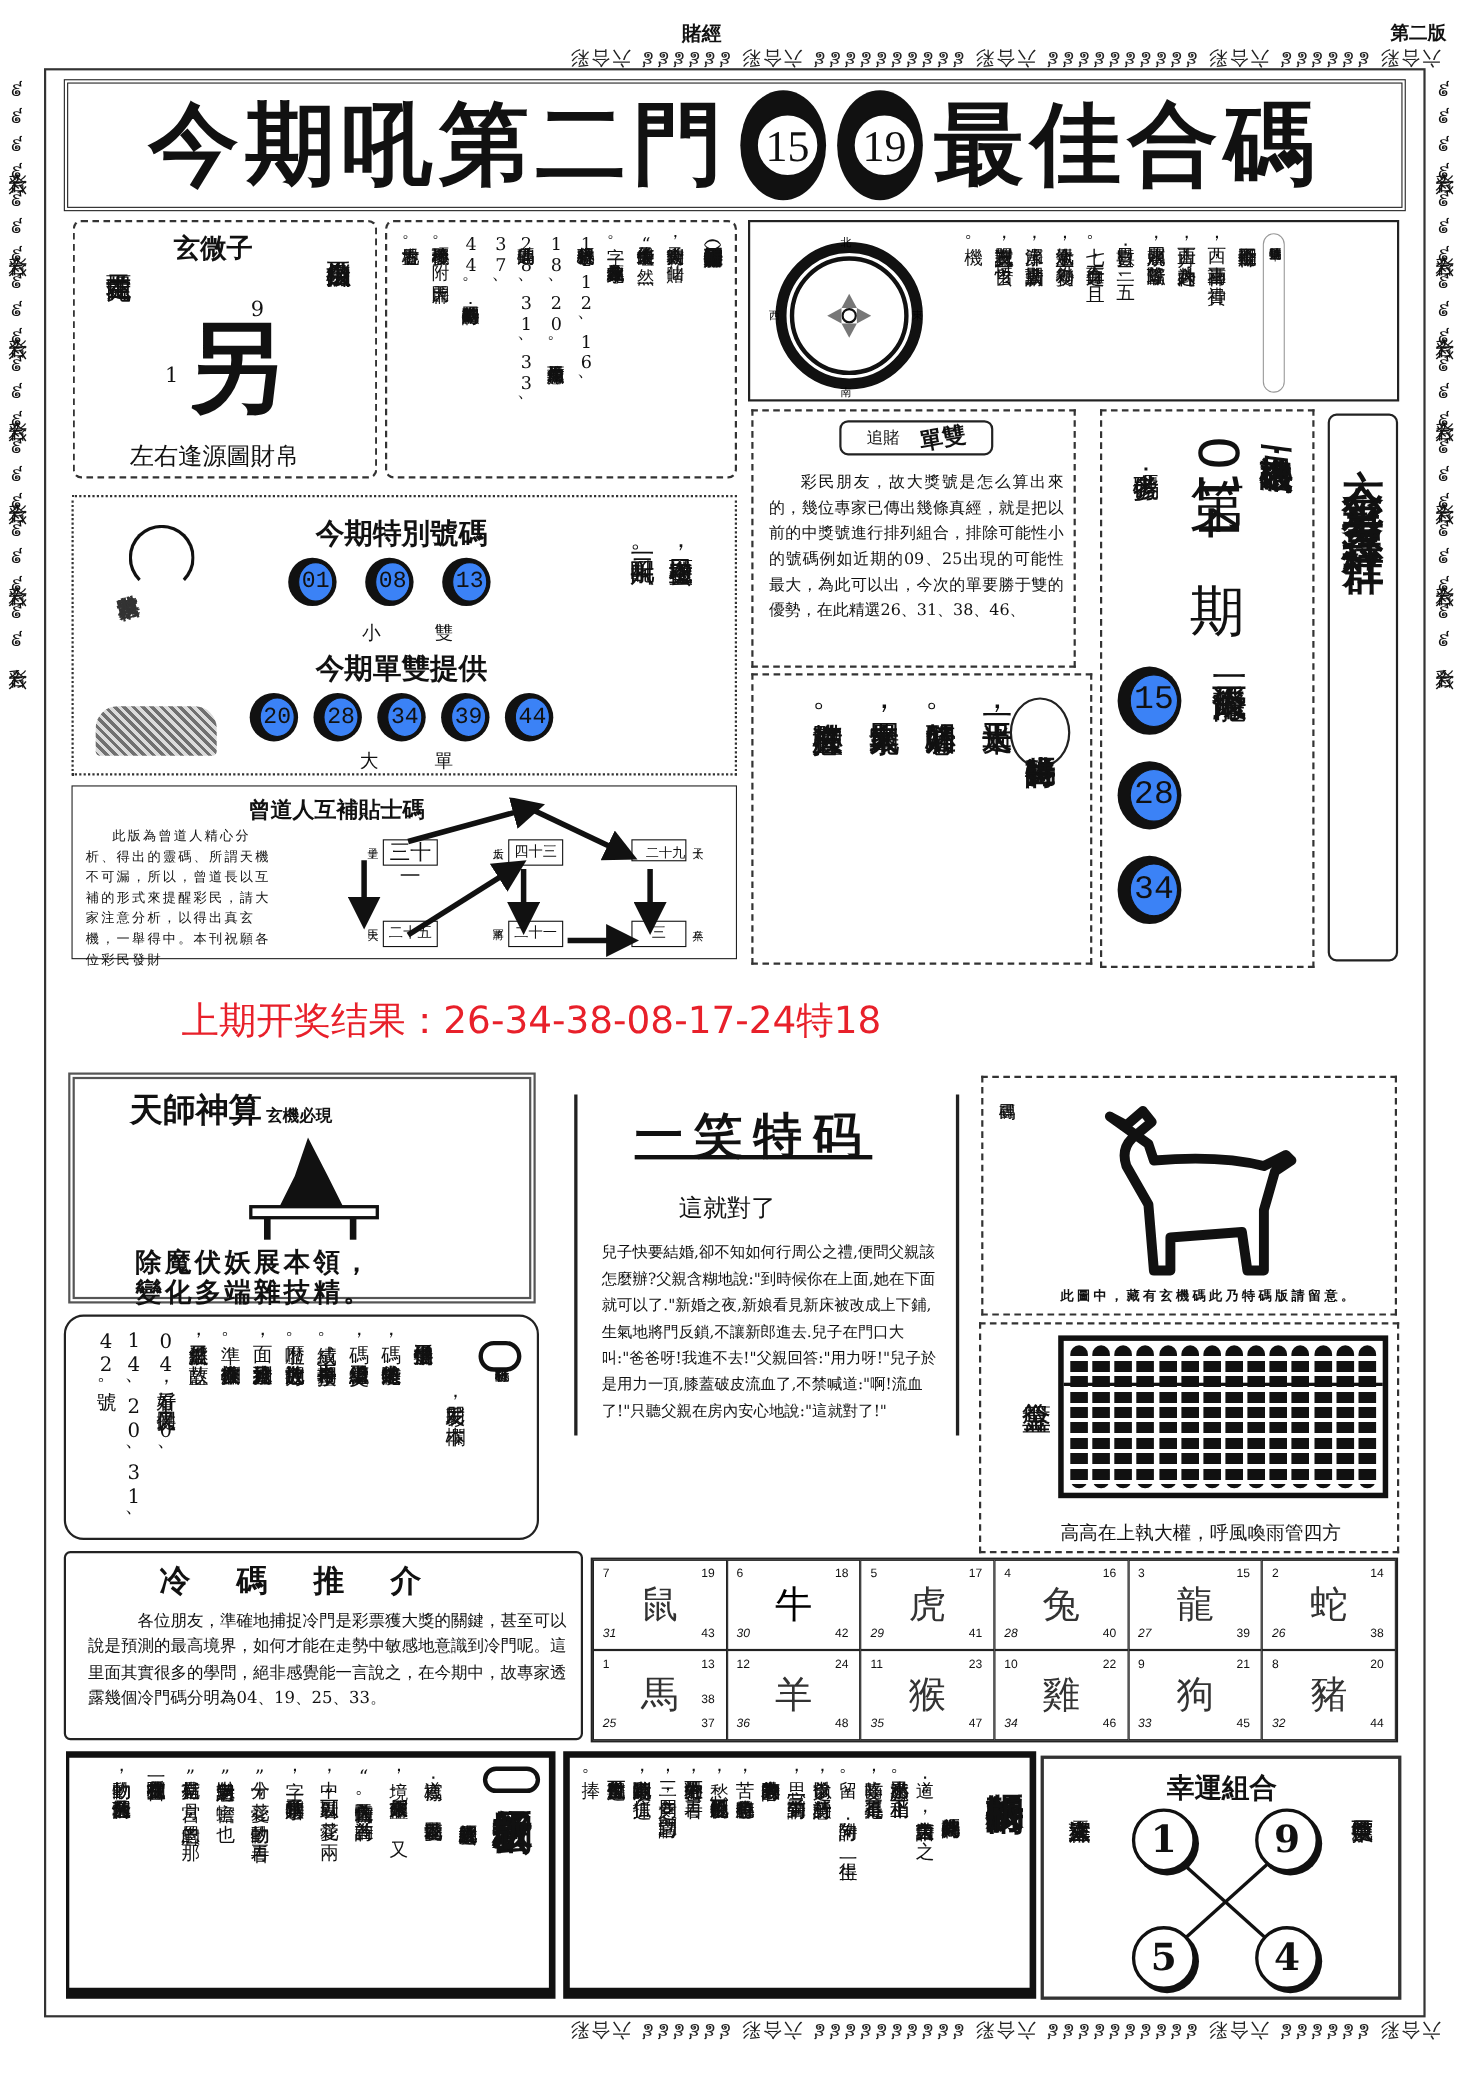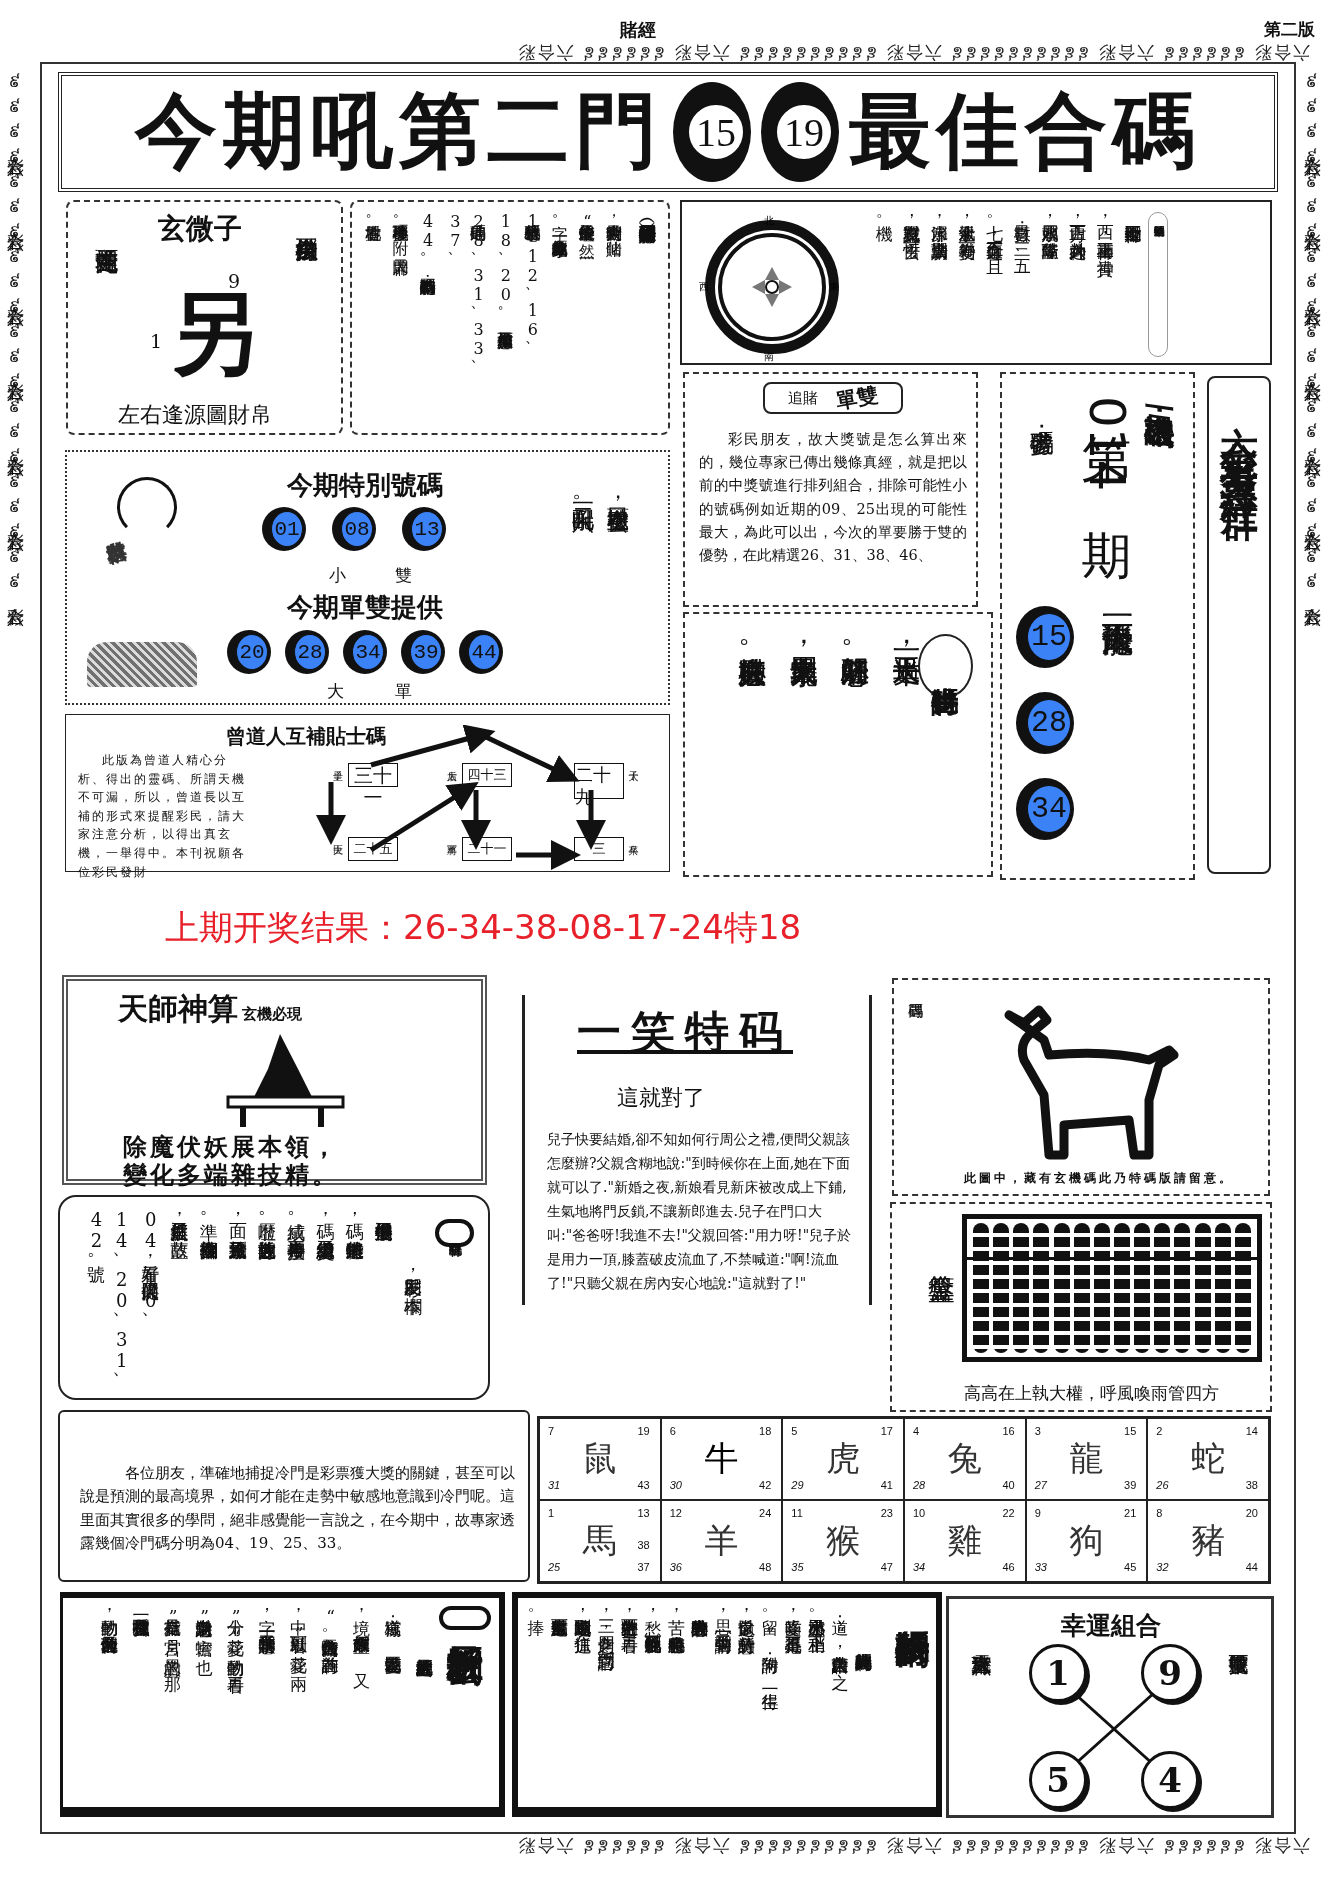--- a/index.html
+++ b/index.html
@@ -64,21 +64,21 @@
   <div class="ball-big">
       <span>15</span>
     </div>
   <div class="ball-big">
       <span>19</span>
     </div>
   <span class="banner-text">最佳合碼</span>
 </div>
 
 <div class="box box-round" style="left:66px;top:200px;width:277px;height:235px;">
-  <div class="abs bold sans" style="left:90px;top:8px;font-size:28px;">玄微子</div>
+  <div class="abs bold sans" style="left:90px;top:8px;font-size:24px;">玄微子</div>
   <div class="abs vtext" style="left:22px;top:30px;font-size:23px;">埋頭苦干走充由</div>
   <div class="abs vtext" style="left:222px;top:18px;font-size:23px;">身披枷鎖不自由</div>
   <div class="abs" style="left:82px;top:128px;font-size:19px;">1</div>
   <div class="abs" style="left:160px;top:68px;font-size:19px;">9</div>
   <div class="abs bold" style="left:100px;top:70px;font-size:92px;">另</div>
   <div class="abs" style="left:50px;top:198px;font-size:22px;">左右逢源圖財帛</div>
 </div>
 
 <div class="box box-round" style="left:350px;top:200px;width:320px;height:235px;">
   <div class="abs vtext" style="right:8px;top:10px;height:215px;font-size:17px;direction:ltr;">
@@ -230,21 +230,21 @@
       <line x1="105" y1="40" x2="215" y2="10"></line>
       <line x1="220" y1="12" x2="300" y2="50"></line>
       <line x1="105" y1="125" x2="200" y2="65"></line>
       <line x1="210" y1="65" x2="210" y2="110"></line>
       <line x1="250" y1="130" x2="300" y2="130"></line>
       <line x1="325" y1="65" x2="325" y2="110"></line>
     </g>
   </svg>
   <div class="abs" style="left:282px;top:48px;"><span class="vtext" style="font-size:10px;position:absolute;left:-18px;top:0;">皇子</span><span style="display:inline-block;border:1.5px solid #111;width:50px;height:24px;font-size:19px;text-align:center;line-height:22px;">三十一</span></div>
   <div class="abs" style="left:396px;top:48px;"><span class="vtext" style="font-size:10px;position:absolute;left:-18px;top:0;">太后</span><span style="display:inline-block;border:1.5px solid #111;width:50px;height:24px;font-size:13px;text-align:center;line-height:22px;">四十三</span></div>
-  <div class="abs" style="left:508px;top:48px;"><span style="display:inline-block;border:1.5px solid #111;width:50px;height:36px;font-size:18px;text-align:left;line-height:22px;">二十九</span><span class="vtext" style="font-size:10px;position:absolute;right:-16px;top:0;">太子</span></div>
+  <div class="abs" style="left:508px;top:48px;"><span style="display:inline-block;border:1.5px solid #111;width:50px;height:20px;font-size:12px;text-align:right;line-height:22px;">二十九</span><span class="vtext" style="font-size:10px;position:absolute;right:-16px;top:0;">太子</span></div>
   <div class="abs" style="left:282px;top:122px;"><span class="vtext" style="font-size:10px;position:absolute;left:-18px;top:0;">大臣</span><span style="display:inline-block;border:1.5px solid #111;width:50px;height:24px;font-size:13px;text-align:center;line-height:22px;">二十五</span></div>
   <div class="abs" style="left:396px;top:122px;"><span class="vtext" style="font-size:10px;position:absolute;left:-18px;top:0;">將軍</span><span style="display:inline-block;border:1.5px solid #111;width:50px;height:24px;font-size:13px;text-align:center;line-height:22px;">二十一</span></div>
   <div class="abs" style="left:508px;top:122px;"><span style="display:inline-block;border:1.5px solid #111;width:50px;height:24px;font-size:13px;text-align:center;line-height:22px;">三</span><span class="vtext" style="font-size:10px;position:absolute;right:-16px;top:0;">兵卒</span></div>
 </div>
 
 <div class="abs red-result">上期开奖结果：26-34-38-08-17-24特18</div>
 
 <div class="abs" style="left:62px;top:975px;width:425px;height:210px;border:6px double #555;">
   <div class="abs bold" style="left:50px;top:8px;font-size:30px;">
     <span>天師神算</span><span style="font-size:15px;margin-left:4px;">玄機必現</span>
@@ -308,20 +308,21 @@
       <div style="width:16px;background:repeating-linear-gradient(#111 0 10px, #fff 10px 14px);border-radius:8px;"></div>
       <div style="width:16px;background:repeating-linear-gradient(#111 0 10px, #fff 10px 14px);border-radius:8px;"></div>
       <div style="width:16px;background:repeating-linear-gradient(#111 0 10px, #fff 10px 14px);border-radius:8px;"></div>
       <div style="width:16px;background:repeating-linear-gradient(#111 0 10px, #fff 10px 14px);border-radius:8px;"></div>
     </div>
   </div>
   <div class="abs" style="left:72px;top:178px;font-size:17px;">高高在上執大權，呼風喚雨管四方</div>
 </div>
 
 <div class="abs" style="left:58px;top:1410px;width:472px;height:172px;border:2px solid #222;border-radius:6px;">
+  <div class="abs bold" style="left:85px;top:6px;font-size:28px;letter-spacing:42px;">冷碼推介</div>
   <div class="abs" style="left:20px;top:50px;width:440px;font-size:15px;line-height:1.55;text-indent:3em;">各位朋友，準確地捕捉冷門是彩票獲大獎的關鍵，甚至可以說是預測的最高境界，如何才能在走勢中敏感地意識到冷門呢。這里面其實很多的學問，絕非感覺能一言說之，在今期中，故專家透露幾個冷門碼分明為04、19、25、33。</div>
 </div>
 
 <div class="abs zodiac-grid">
   <div class="zcell">
       <span class="tl">7</span>
       <span class="tr">19</span>
       <span class="bl">31</span>
       <span class="br">43</span>
       <span class="glyph">鼠</span>

